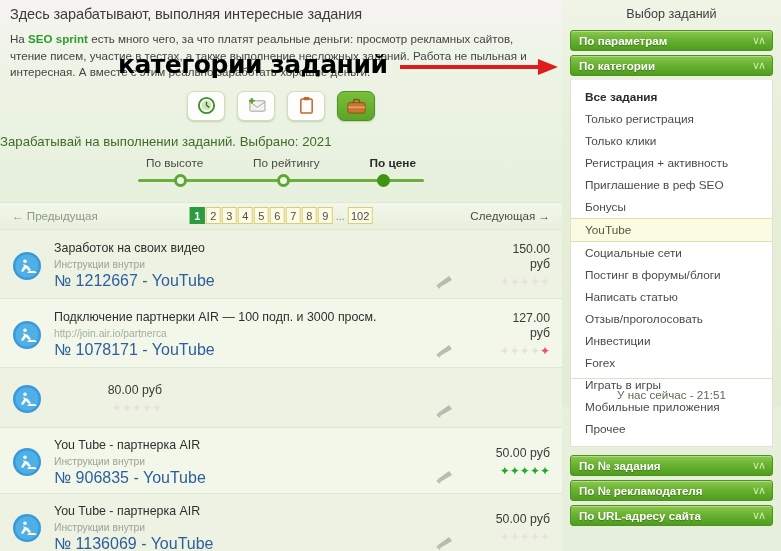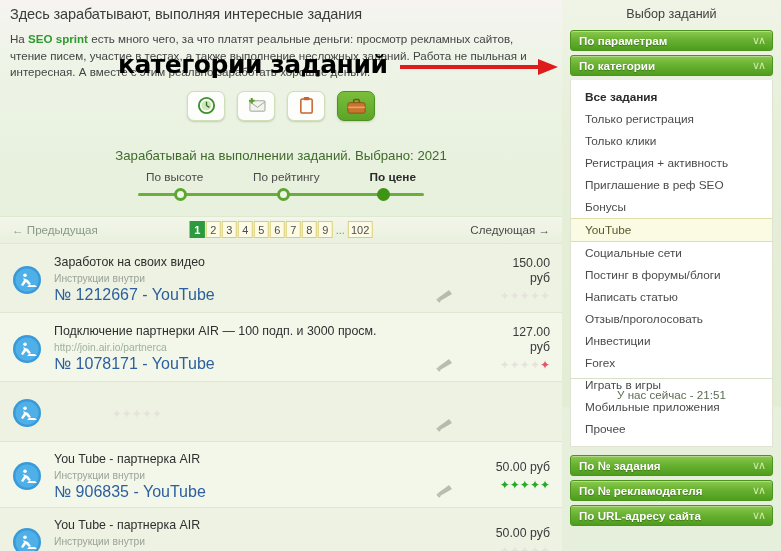--- a/index.html
+++ b/index.html
@@ -94,22 +94,21 @@
     box-shadow: 0 1px 2px rgba(120,140,100,.35);
     display: flex; align-items: center; justify-content: center;
   }
   .icon-btn.active {
     background: linear-gradient(180deg,#79bf3b 0%, #5ba427 100%);
     border-color: #4e9020;
   }
 
   
   .sub {
-    text-align: center;
-    margin-top: 27px;
+    margin-top: 13px;
     font-size: 13.2px;
     color: #3e6b2a;
   }
   .sortwrap {
     margin: 7px auto 0 auto;
     width: 270px;
     position: relative;
     height: 34px;
   }
   .sortlabels {
@@ -461,20 +460,21 @@
         </div>
         <div class="task odd">
           <div class="tbadge"><svg width="30" height="30" viewBox="0 0 30 30">
               <circle cx="15" cy="15" r="14" fill="#3a9ad9"></circle>
               <circle cx="15" cy="15" r="11.5" fill="#4fb0e8"></circle>
               <path d="M13 8.5a1.8 1.8 0 1 0 0 3.6 1.8 1.8 0 0 0 0-3.6z" fill="#fff"></path>
               <path d="M11 13 l5 2 3 4 -2 1 -3-3 -3 4 -2-1 3-5z" fill="#fff"></path>
               <path d="M17 20 h6 l2 2 h-10z" fill="#fff"></path>
             </svg></div>
           <div class="tright">
+            <div class="tprice inline"><span>80.00</span> <span class="cur">руб</span></div>
             <div class="stars"><span class="s ">✦</span><span class="s ">✦</span><span class="s ">✦</span><span class="s ">✦</span><span class="s ">✦</span></div>
           </div>
           <div class="horn"><svg width="18" height="14" viewBox="0 0 18 14">
               <path d="M2 9 L9 4 L13 1 L16 5 L11 8 L4 12 z" fill="#8d8d84"></path>
               <path d="M1 10 L4 13" stroke="#8d8d84" stroke-width="2"></path>
             </svg></div>
         </div>
         <div class="task even">
           <div class="tbadge"><svg width="30" height="30" viewBox="0 0 30 30">
               <circle cx="15" cy="15" r="14" fill="#3a9ad9"></circle>

